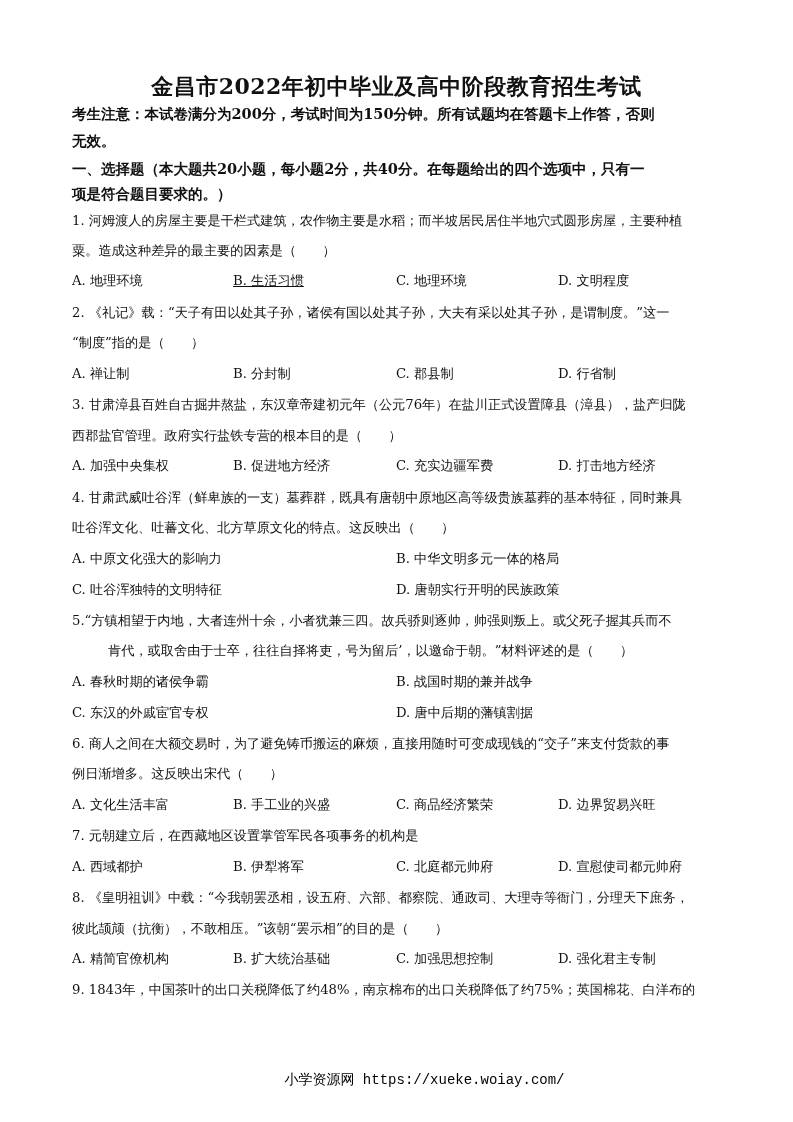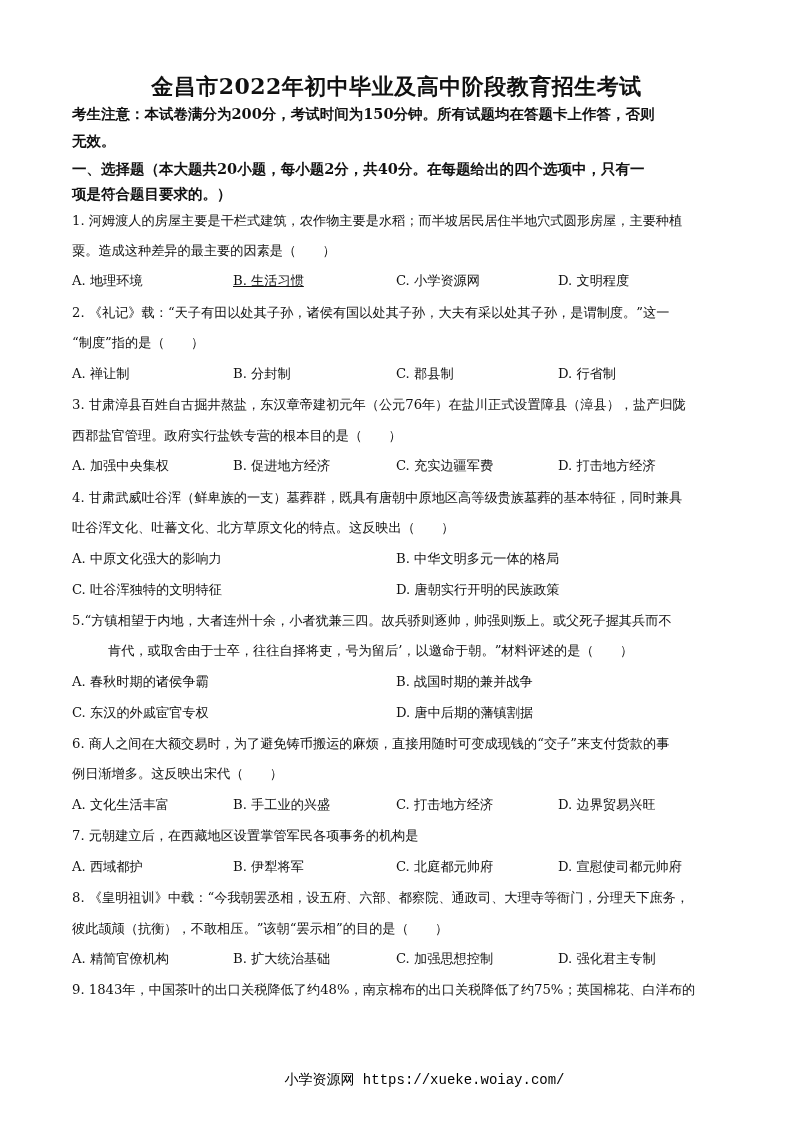--- a/index.html
+++ b/index.html
@@ -24,21 +24,21 @@
   <div class="bold-line" style="top:105px;">考生注意：本试卷满分为200分，考试时间为150分钟。所有试题均在答题卡上作答，否则</div>
   <div class="bold-line" style="top:132px;">无效。</div>
   <div class="bold-line" style="top:160px;">一、选择题（本大题共20小题，每小题2分，共40分。在每题给出的四个选项中，只有一</div>
   <div class="bold-line" style="top:185px;">项是符合题目要求的。）</div>
 
   <div>
     <div class="line" style="top:212px;">1. 河姆渡人的房屋主要是干栏式建筑，农作物主要是水稻；而半坡居民居住半地穴式圆形房屋，主要种植</div>
     <div class="line" style="top:242px;">粟。造成这种差异的最主要的因素是（　　）</div>
     <div class="opt" style="top:272px;left:72px;">A. 地理环境</div>
     <div class="opt" style="top:272px;left:233px;text-decoration:underline;">B. 生活习惯</div>
-    <div class="opt" style="top:272px;left:396px;">C. 小学资源网</div>
+    <div class="opt" style="top:272px;left:396px;">C. 地理环境</div>
     <div class="opt" style="top:272px;left:558px;">D. 文明程度</div>
   </div>
 
   <div>
     <div class="line" style="top:304px;">2. 《礼记》载：“天子有田以处其子孙，诸侯有国以处其子孙，大夫有采以处其子孙，是谓制度。”这一</div>
     <div class="line" style="top:334px;">“制度”指的是（　　）</div>
     <div class="opt" style="top:365px;left:72px;">A.  禅让制</div>
     <div class="opt" style="top:365px;left:233px;">B.  分封制</div>
     <div class="opt" style="top:365px;left:396px;">C.  郡县制</div>
     <div class="opt" style="top:365px;left:558px;">D.  行省制</div>
@@ -69,21 +69,21 @@
     <div class="opt" style="top:673px;left:396px;">B.  战国时期的兼并战争</div>
     <div class="opt" style="top:704px;left:72px;">C.  东汉的外戚宦官专权</div>
     <div class="opt" style="top:704px;left:396px;">D.  唐中后期的藩镇割据</div>
   </div>
 
   <div>
     <div class="line" style="top:735px;">6. 商人之间在大额交易时，为了避免铸币搬运的麻烦，直接用随时可变成现钱的“交子”来支付货款的事</div>
     <div class="line" style="top:765px;">例日渐增多。这反映出宋代（　　）</div>
     <div class="opt" style="top:796px;left:72px;">A.  文化生活丰富</div>
     <div class="opt" style="top:796px;left:233px;">B.  手工业的兴盛</div>
-    <div class="opt" style="top:796px;left:396px;">C.  打击地方经济</div>
+    <div class="opt" style="top:796px;left:396px;">C.  商品经济繁荣</div>
     <div class="opt" style="top:796px;left:558px;">D.  边界贸易兴旺</div>
   </div>
 
   <div>
     <div class="line" style="top:827px;">7. 元朝建立后，在西藏地区设置掌管军民各项事务的机构是</div>
     <div class="opt" style="top:858px;left:72px;">A.  西域都护</div>
     <div class="opt" style="top:858px;left:233px;">B.  伊犁将军</div>
     <div class="opt" style="top:858px;left:396px;">C.  北庭都元帅府</div>
     <div class="opt" style="top:858px;left:558px;">D.  宣慰使司都元帅府</div>
   </div>

